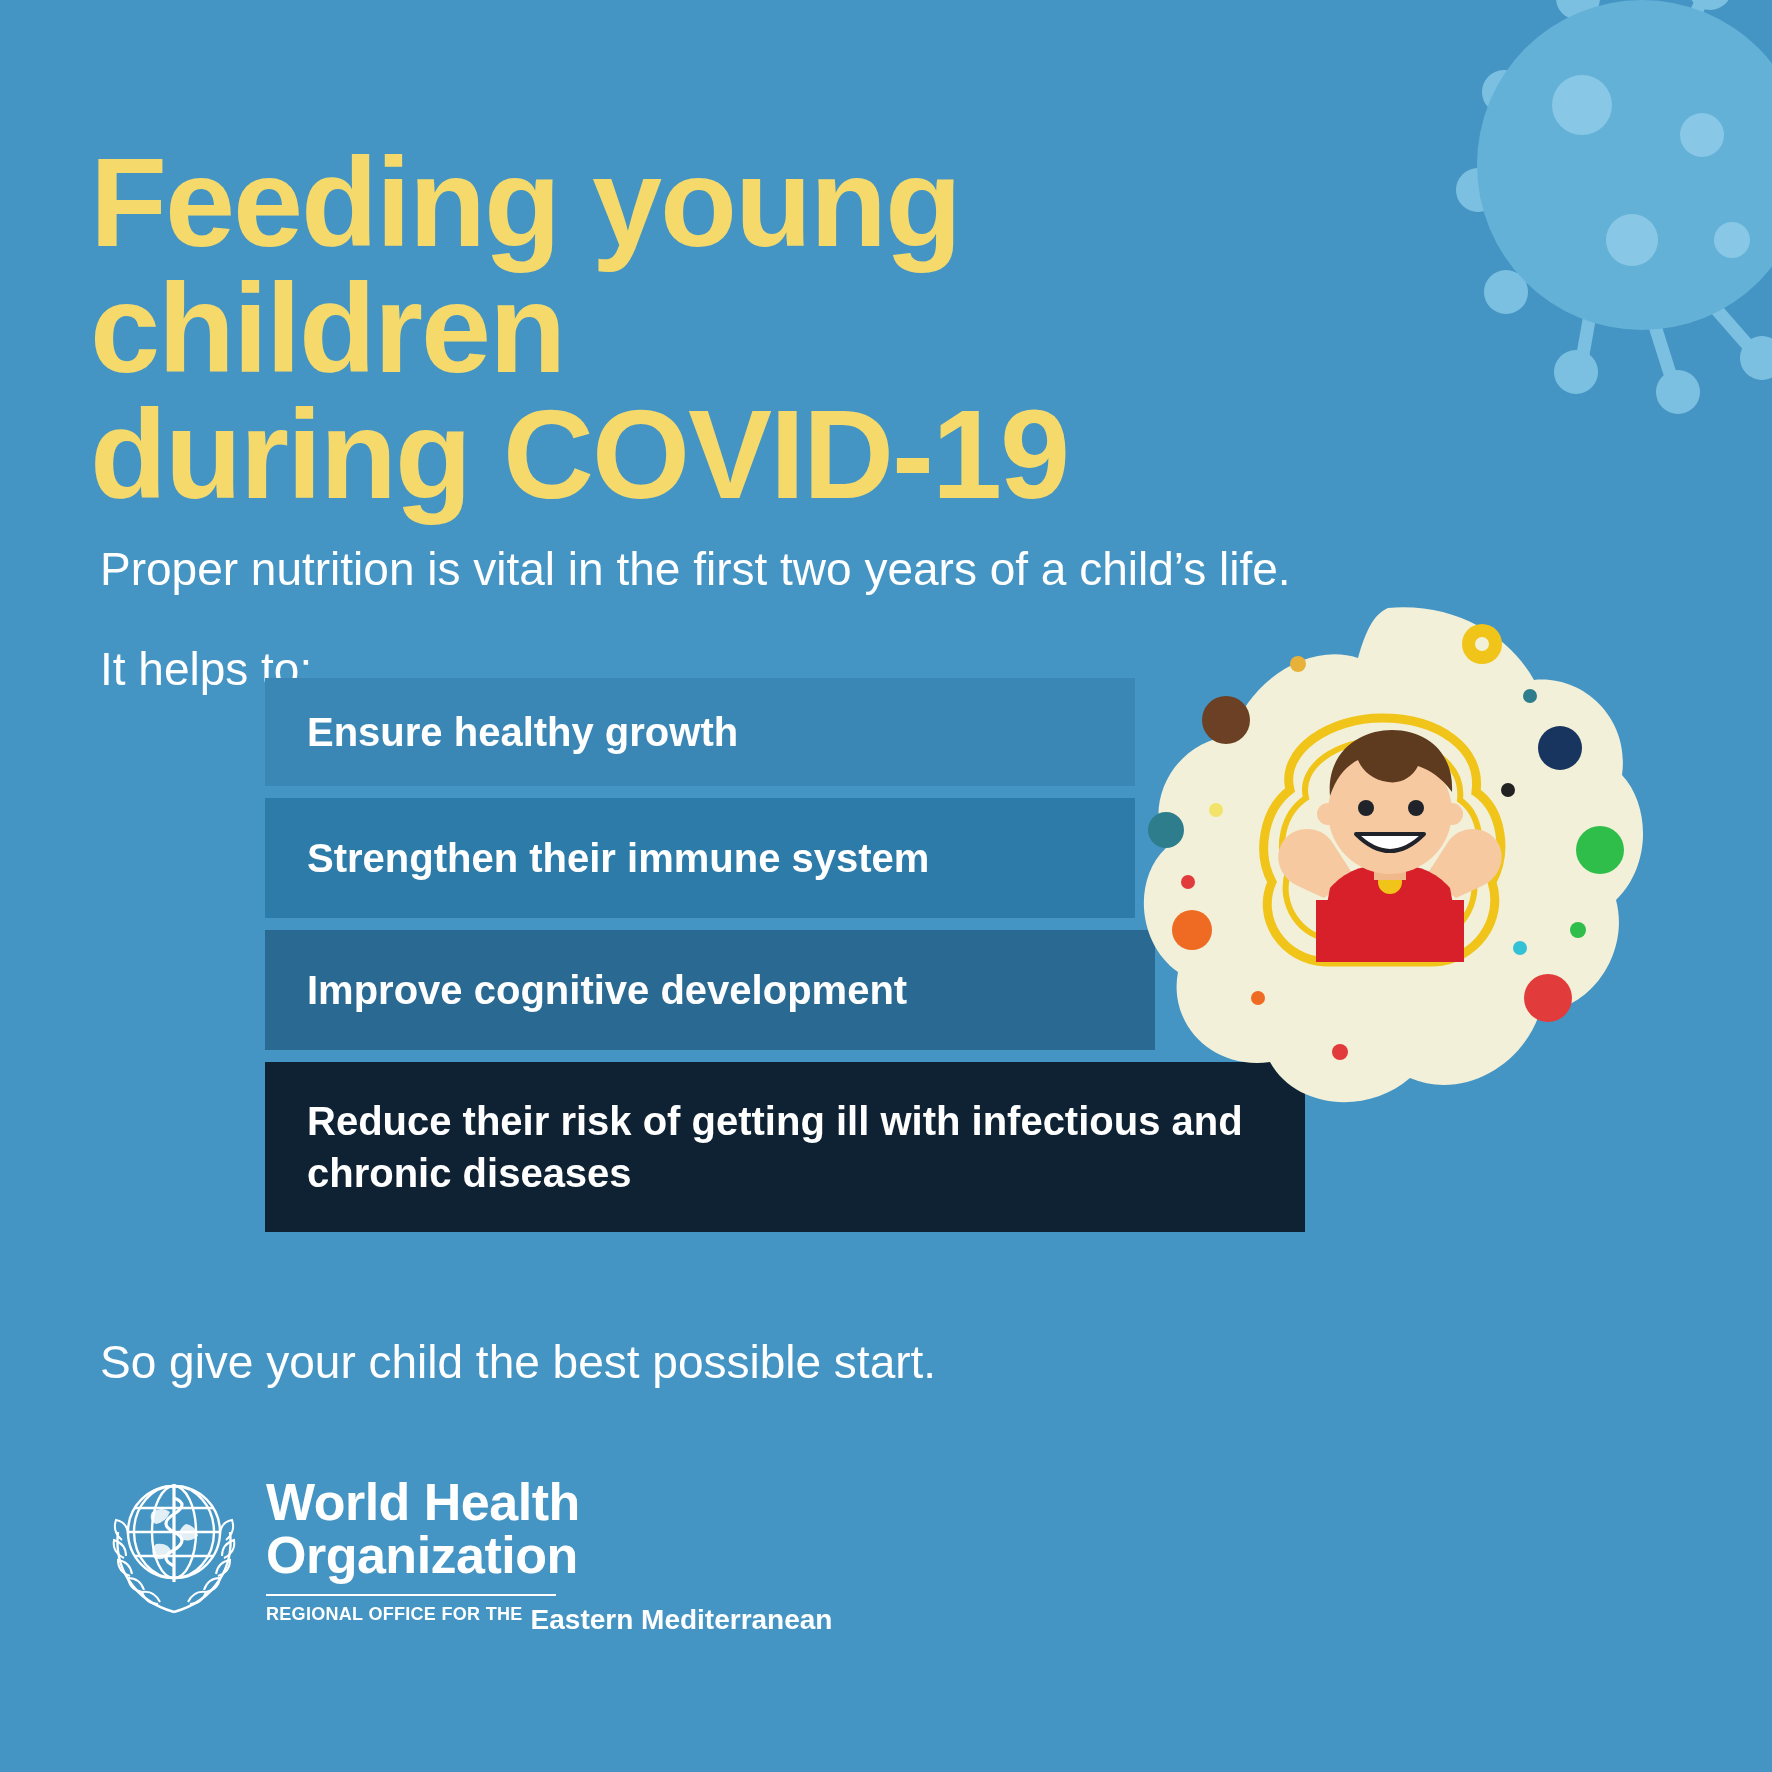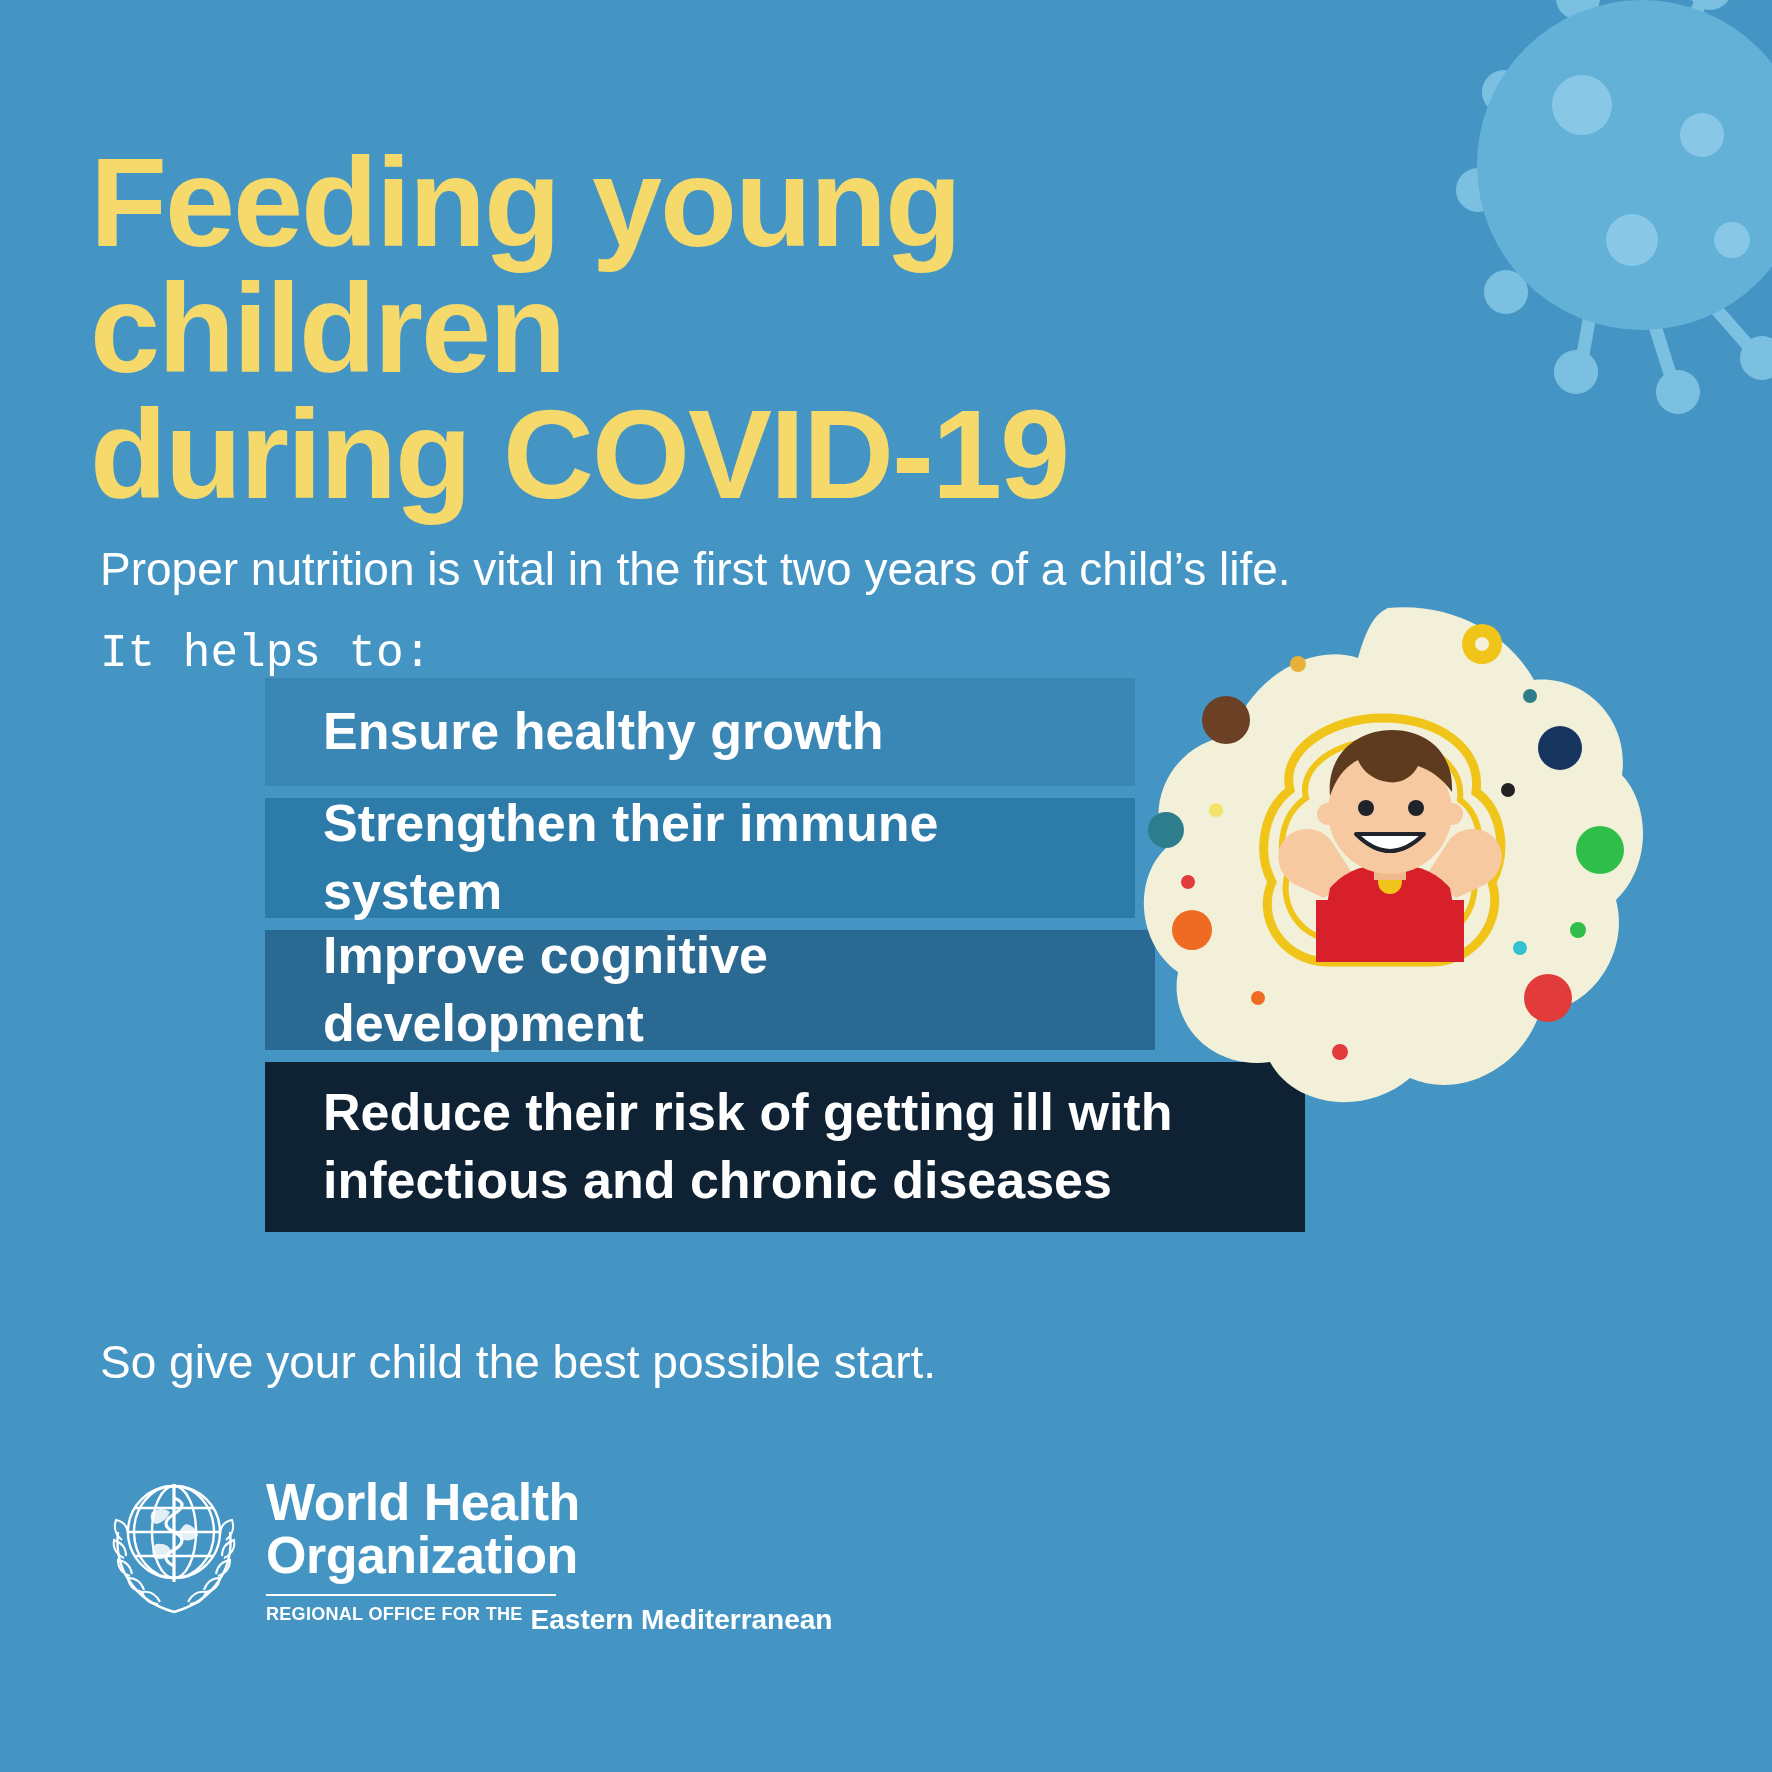--- a/index.html
+++ b/index.html
@@ -44,37 +44,37 @@
   
   .intro {
     position: absolute;
     left: 100px;
     top: 536px;
     width: 1400px;
     color: #ffffff;
     font-size: 46px;
     line-height: 1.45;
   }
-  .intro .line2 { display: block; margin-top: 18px; font-family: Liberation Mono, monospace; }
+  .intro .line2 { display: block; margin-top: 33px; }
 
   
   .bars {
     position: absolute;
     left: 265px;
     top: 678px;
     width: 1040px;
   }
   .bar {
     color: #ffffff;
     font-weight: bold;
-    font-size: 52px;
+    font-size: 40px;
     line-height: 1.3;
     display: flex;
     align-items: center;
-    padding: 0 58px;
+    padding: 0 42px;
     box-sizing: border-box;
     margin-bottom: 12px;
   }
   .bar.b1 { background: #3a87b5; height: 108px; width: 870px; }
   .bar.b2 { background: #2d7ba9; height: 120px; width: 870px; }
   .bar.b3 { background: #2a6a92; height: 120px; width: 890px; }
   .bar.b4 {
     background: #0e2233;
     height: 170px;
     width: 1040px;

